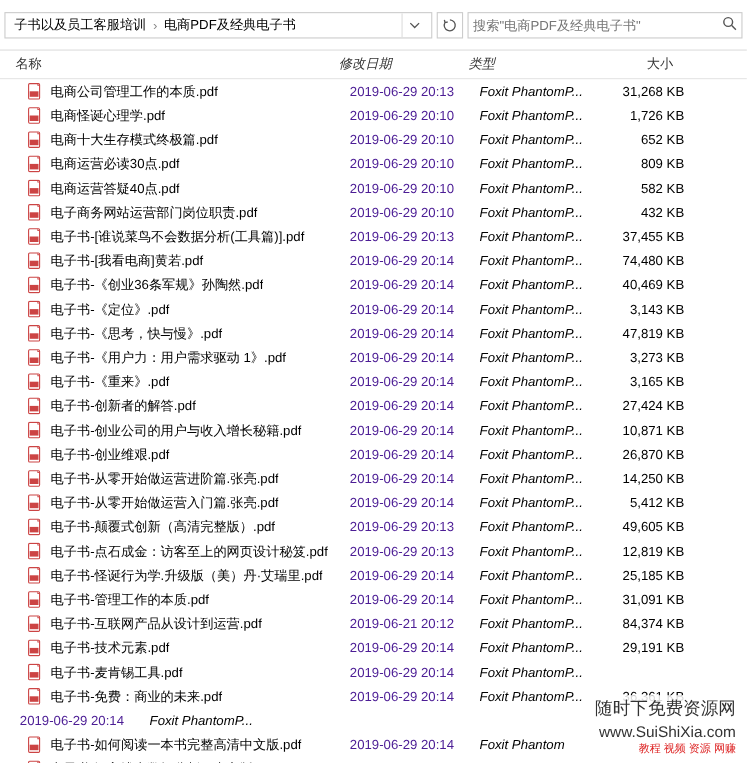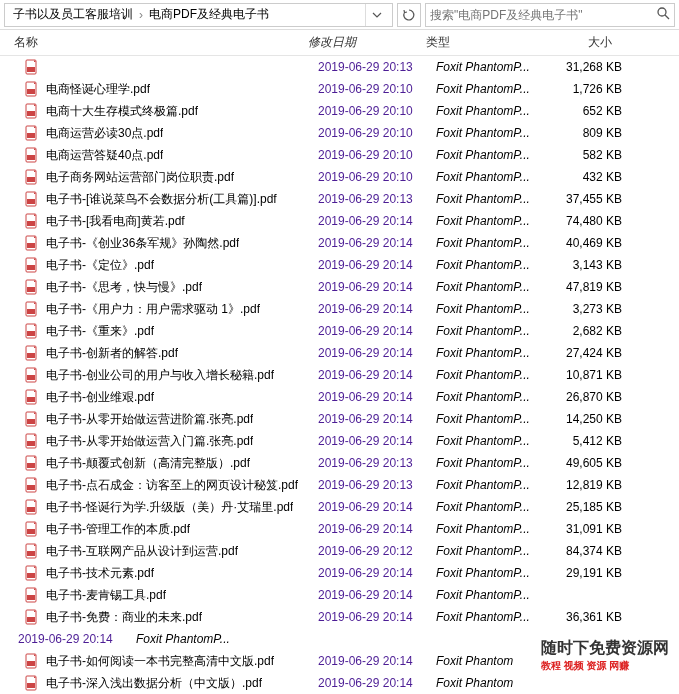--- a/index.html
+++ b/index.html
@@ -9,21 +9,21 @@
       background: #fff;
       color: #000;
       width: 679px;
       height: 694px;
       overflow: hidden;
       position: relative;
     }
     .toolbar {
       display: flex;
       align-items: center;
-      height: 30px;
+      height: 46px;
       border-bottom: 1px solid #ddd;
       padding: 2px 4px;
       gap: 4px;
     }
     .breadcrumb {
       display: flex;
       align-items: center;
       flex: 1;
       border: 1px solid #ccc;
       height: 24px;
@@ -87,21 +87,21 @@
     .header-row {
       display: flex;
       height: 26px;
       align-items: center;
       border-bottom: 1px solid #e5e5e5;
       color: #333;
       padding-left: 8px;
     }
     .col-name { flex: 0 0 300px; padding-left: 6px; }
     .col-date { flex: 0 0 118px; font-style: italic; }
-    .col-type { flex: 0 0 112px; }
+    .col-type { flex: 0 0 112px; font-style: italic; }
     .col-size { flex: 0 0 90px; text-align: right; padding-right: 16px; }
     .file-row {
       display: flex;
       height: 22px;
       align-items: center;
       padding-left: 18px;
       cursor: default;
     }
     .name-cell {
       flex: 0 0 300px;
@@ -116,23 +116,24 @@
       width: 16px;
       height: 16px;
       flex-shrink: 0;
     }
     .file-name { overflow: hidden; text-overflow: ellipsis; }
     .date-cell { flex: 0 0 118px; color: #4c1d95; }
     .type-cell { flex: 0 0 112px; color: #000; overflow: hidden; white-space: nowrap; text-overflow: ellipsis; font-style: italic; }
     .size-cell { flex: 0 0 90px; text-align: right; padding-right: 16px; color: #000; }
     .watermark {
       position: absolute;
-      bottom: 20px;
+      bottom: 4px;
       right: 6px;
-      font-weight: bold;
+      text-align: right;
+      font-weight: normal;
       line-height: 1.35;
       pointer-events: none;
       background: rgba(255,255,255,0.85);
       padding: 2px 4px;
     }
     .wm-line1 { font-size: 16px; color: #333; }
     .wm-line2 { font-size: 14px; color: #333; }
     .wm-line3 { font-size: 10px; color: #d22; }
   </style>
 </head>
@@ -173,20 +174,21 @@
     <div class="col-size">大小</div>
   </div>
   <div id="rows">
       <div class="file-row">
         <div class="name-cell">
           <svg class="file-icon" viewBox="0 0 16 16">
             <rect x="2" y="1" width="10" height="14" rx="1" fill="#fff" stroke="#c44" stroke-width="1"></rect>
             <rect x="3" y="8" width="8" height="5" fill="#c44"></rect>
             <path d="M10 1 L12 3 L10 3 Z" fill="#c44"></path>
           </svg>
+          <span class="file-name">电商公司管理工作的本质.pdf</span>
         </div>
         <div class="date-cell">2019-06-29 20:13</div>
         <div class="type-cell">Foxit PhantomP...</div>
         <div class="size-cell">31,268 KB</div>
       </div>
       <div class="file-row">
         <div class="name-cell">
           <svg class="file-icon" viewBox="0 0 16 16">
             <rect x="2" y="1" width="10" height="14" rx="1" fill="#fff" stroke="#c44" stroke-width="1"></rect>
             <rect x="3" y="8" width="8" height="5" fill="#c44"></rect>
@@ -332,21 +334,21 @@
         <div class="name-cell">
           <svg class="file-icon" viewBox="0 0 16 16">
             <rect x="2" y="1" width="10" height="14" rx="1" fill="#fff" stroke="#c44" stroke-width="1"></rect>
             <rect x="3" y="8" width="8" height="5" fill="#c44"></rect>
             <path d="M10 1 L12 3 L10 3 Z" fill="#c44"></path>
           </svg>
           <span class="file-name">电子书-《重来》.pdf</span>
         </div>
         <div class="date-cell">2019-06-29 20:14</div>
         <div class="type-cell">Foxit PhantomP...</div>
-        <div class="size-cell">2,682 KB</div>
+        <div class="size-cell">3,165 KB</div>
       </div>
       <div class="file-row">
         <div class="name-cell">
           <svg class="file-icon" viewBox="0 0 16 16">
             <rect x="2" y="1" width="10" height="14" rx="1" fill="#fff" stroke="#c44" stroke-width="1"></rect>
             <rect x="3" y="8" width="8" height="5" fill="#c44"></rect>
             <path d="M10 1 L12 3 L10 3 Z" fill="#c44"></path>
           </svg>
           <span class="file-name">电子书-创新者的解答.pdf</span>
         </div>
@@ -460,21 +462,21 @@
       </div>
       <div class="file-row">
         <div class="name-cell">
           <svg class="file-icon" viewBox="0 0 16 16">
             <rect x="2" y="1" width="10" height="14" rx="1" fill="#fff" stroke="#c44" stroke-width="1"></rect>
             <rect x="3" y="8" width="8" height="5" fill="#c44"></rect>
             <path d="M10 1 L12 3 L10 3 Z" fill="#c44"></path>
           </svg>
           <span class="file-name">电子书-互联网产品从设计到运营.pdf</span>
         </div>
-        <div class="date-cell">2019-06-29 20:12</div>
+        <div class="date-cell">2019-06-21 20:12</div>
         <div class="type-cell">Foxit PhantomP...</div>
         <div class="size-cell">84,374 KB</div>
       </div>
       <div class="file-row">
         <div class="name-cell">
           <svg class="file-icon" viewBox="0 0 16 16">
             <rect x="2" y="1" width="10" height="14" rx="1" fill="#fff" stroke="#c44" stroke-width="1"></rect>
             <rect x="3" y="8" width="8" height="5" fill="#c44"></rect>
             <path d="M10 1 L12 3 L10 3 Z" fill="#c44"></path>
           </svg>
@@ -539,14 +541,15 @@
         </div>
         <div class="date-cell">2019-06-29 20:14</div>
         <div class="type-cell">Foxit Phantom</div>
         <div class="size-cell"></div>
       </div>
     </div>
 </div>
 
 <div class="watermark">
   <div class="wm-line1">随时下免费资源网</div>
+  <div class="wm-line2">www.SuiShiXia.com</div>
   <div class="wm-line3">教程 视频 资源 网赚</div>
 </div>
 
 </body></html>

